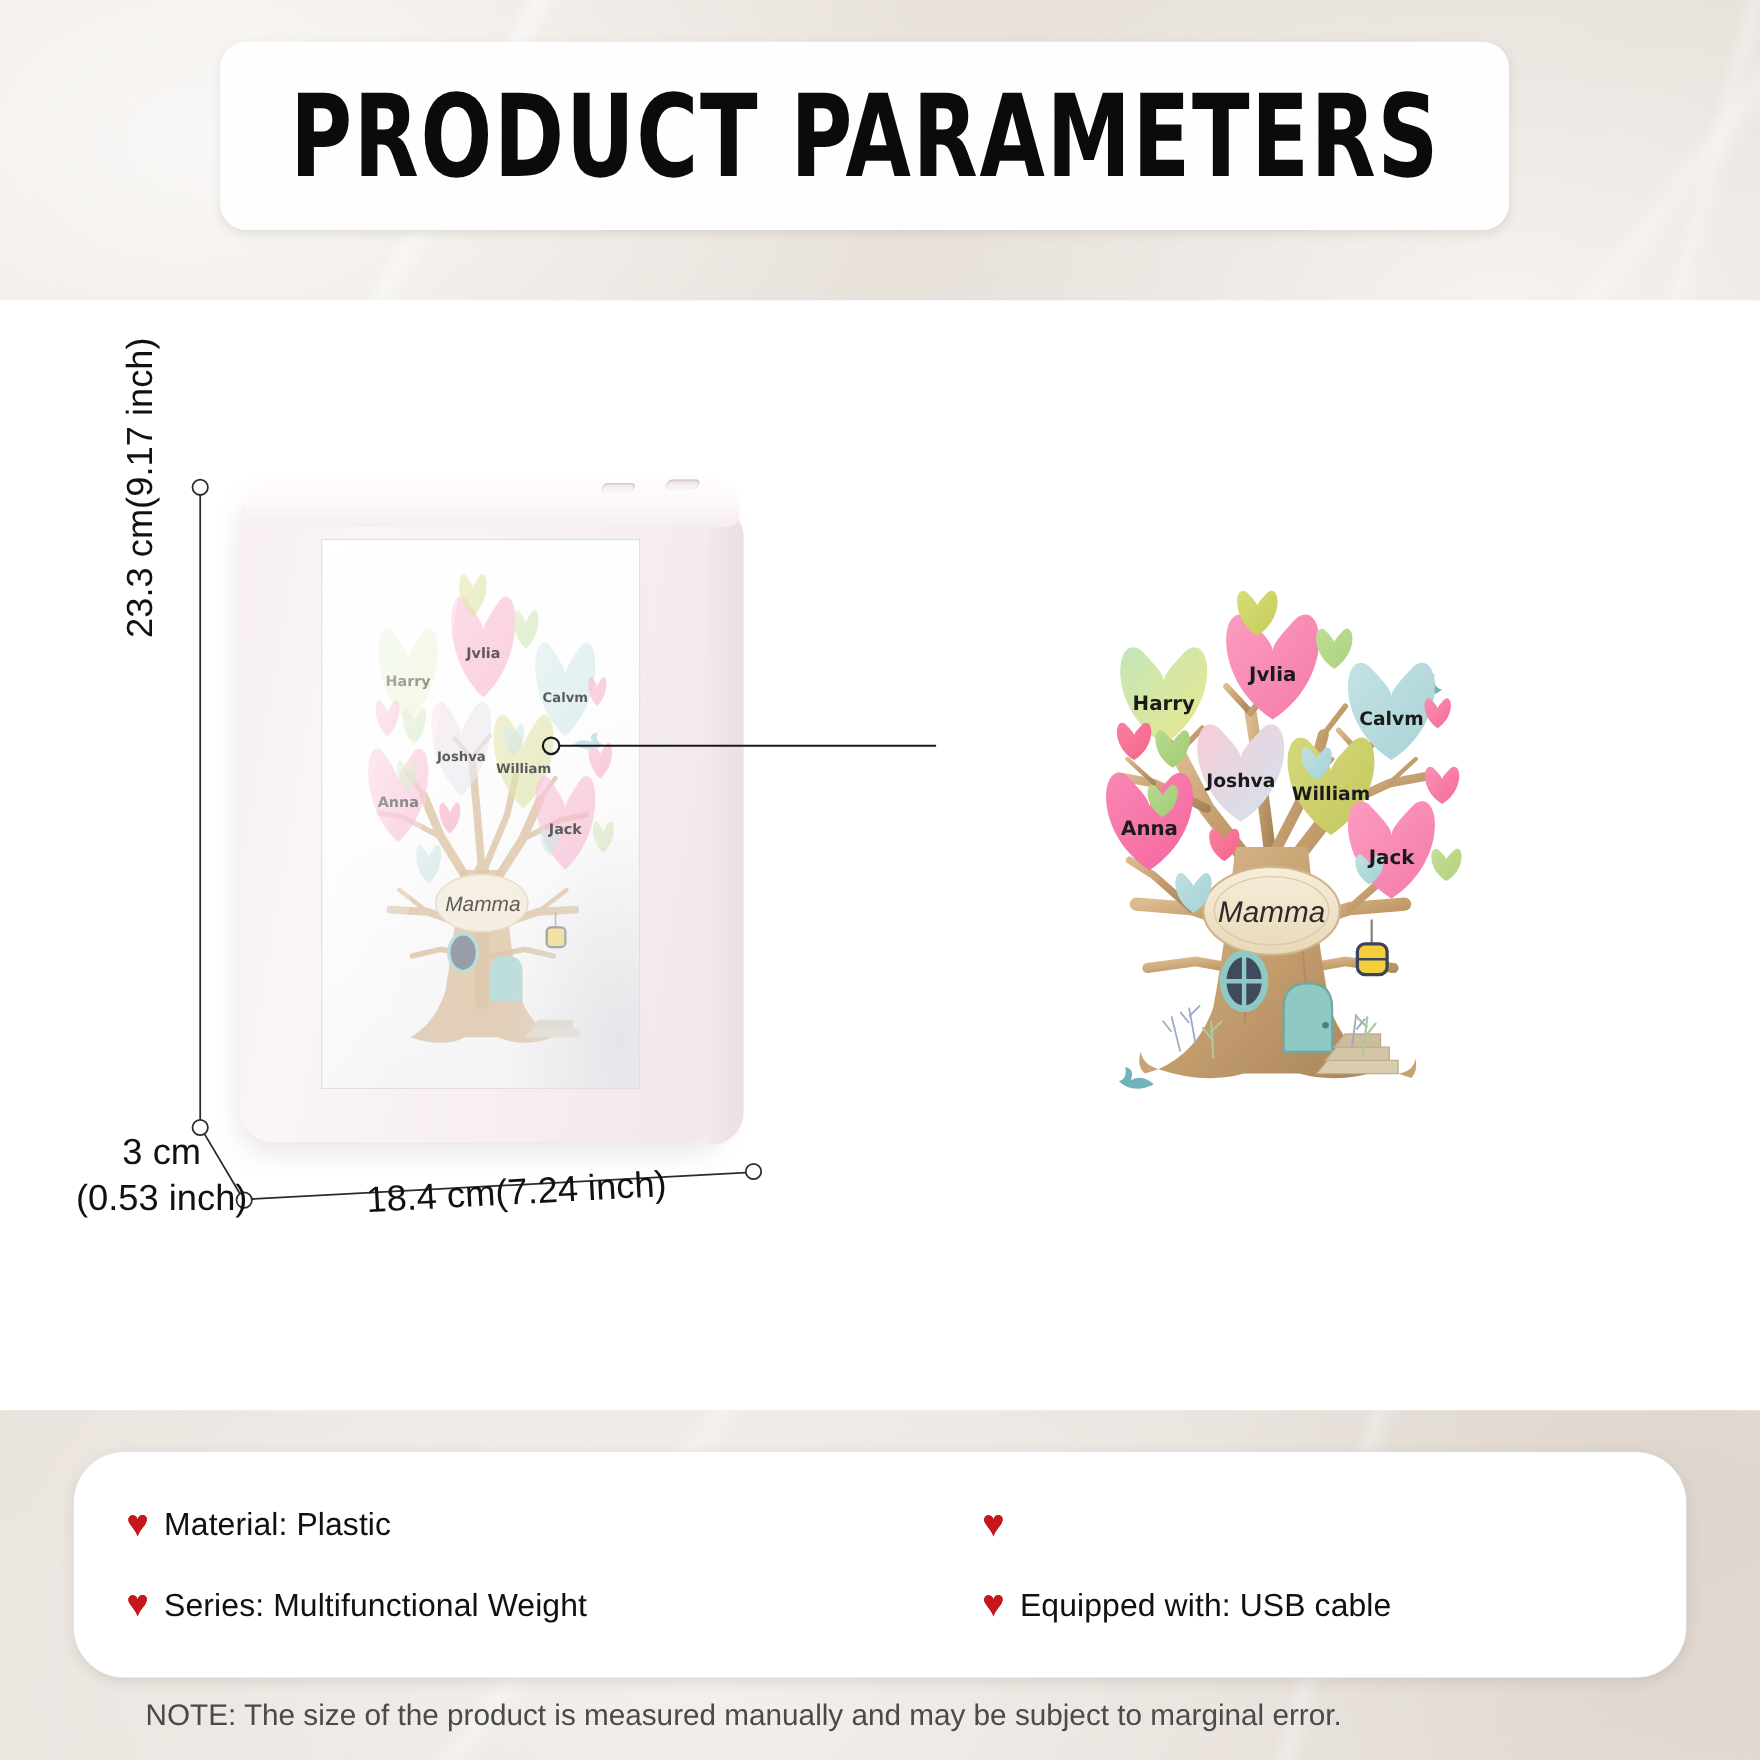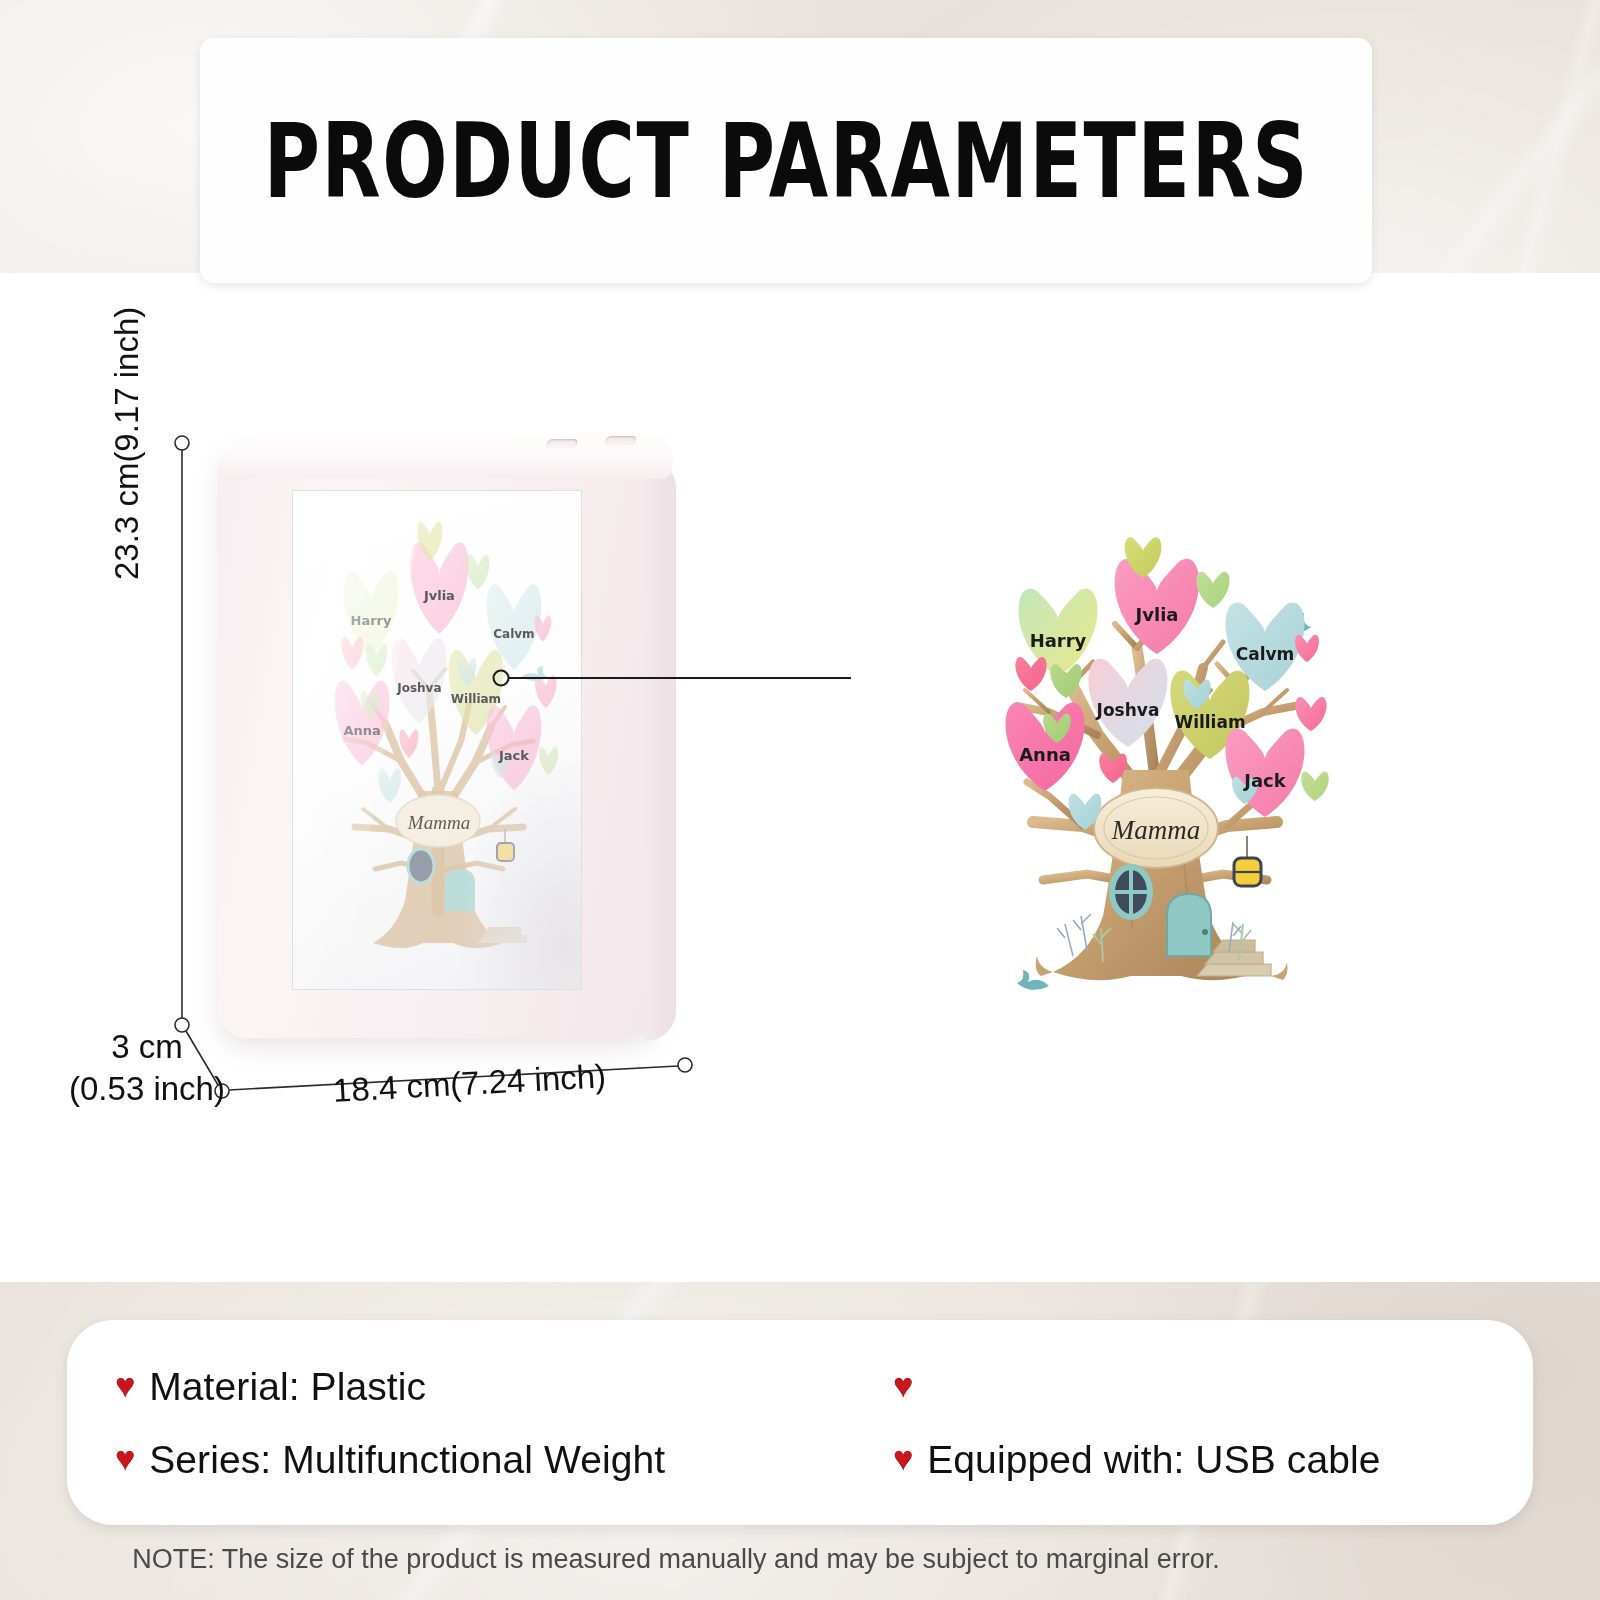--- a/index.html
+++ b/index.html
@@ -31,22 +31,22 @@
   }
 
   
   #main-stage {
     position: absolute; left: 0; top: 273px; width: 1600px; height: 1009px;
     background: #ffffff;
   }
 
   
   #title-card {
-    position: absolute; left: 200px; top: 38px; width: 1172px; height: 245px;
-    background: #fefefe; border-radius: 14px;
+    position: absolute; left: 200px; top: 38px; width: 1172px; height: 171px;
+    background: #fefefe; border-radius: 24px;
     box-shadow: 0 3px 9px rgba(120,110,100,.16);
     display: flex; align-items: center; justify-content: center;
   }
   #title-text {
     font-family: "DejaVu Sans Condensed", "Liberation Sans Narrow", "Liberation Sans", sans-serif;
     font-size: 104px; font-weight: 700; letter-spacing: 2px;
     color: #0b0b0b; line-height: 1; white-space: nowrap;
     transform: scaleX(.82); transform-origin: center;
   }
 
@@ -130,37 +130,37 @@
     display: grid; grid-template-columns: 1fr 1fr; grid-template-rows: 1fr 1fr;
     padding: 30px 48px 28px 48px;
   }
   .spec-item { display: flex; align-items: center; gap: 14px; }
   .spec-item.col2 { padding-left: 93px; }
   .heart-bullet {
     color: #c8161d; font-size: 34px; line-height: 1;
     transform: translateY(-2px);
     text-shadow: 0 0 0 #8a0f13;
   }
-  .spec-text { font-size: 39px; color: #111; white-space: nowrap; letter-spacing:.1px; }
+  .spec-text { font-size: 29px; color: #111; white-space: nowrap; letter-spacing:.1px; }
 
   #note-text {
     position: absolute; left: 0; top: 1544px; width: 1352px;
     text-align: center; font-size: 27px; color: #4a4a4a;
   }
 
   
   .leaf-name {
     position: absolute; font-family: "DejaVu Sans", sans-serif;
     font-weight: 700; color: #1b1b1b; white-space: nowrap;
     transform: translate(-50%,-50%);
   }
   .leaf-name.small { color:#5b5b5b; font-weight:600; }
   .mamma-name {
     position:absolute; transform: translate(-50%,-50%);
-    font-family: Liberation Serif, serif; font-style: italic;
+    font-family: Liberation Sans, sans-serif; font-style: italic;
     color:#2e2a26; white-space:nowrap;
   }
 </style>
 </head>
 <body>
 
 <div id="marble-bg"></div>
 <div id="main-stage"></div>
 
 <div id="title-card">

